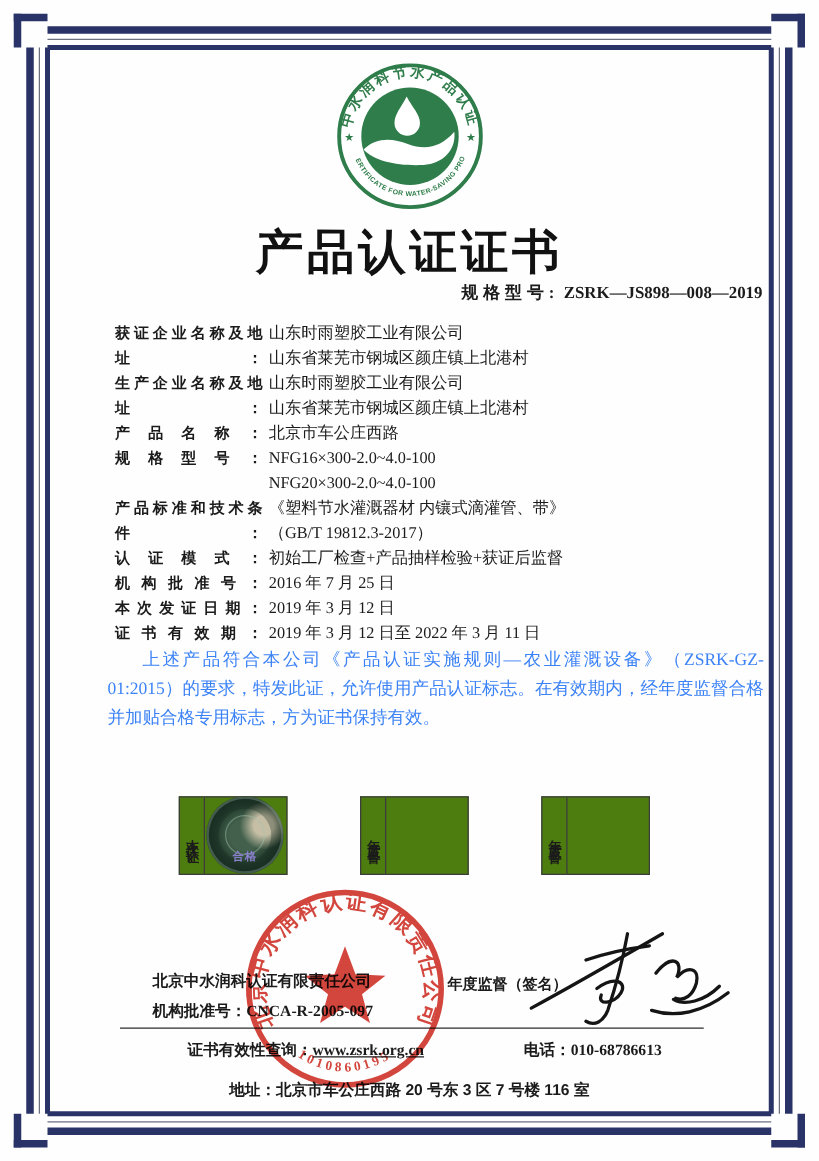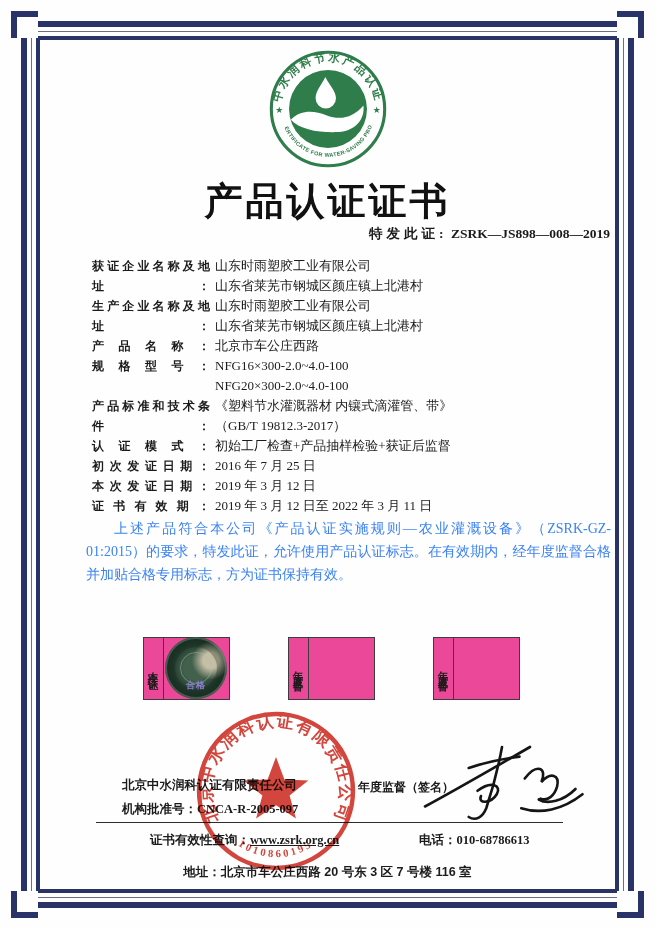--- a/index.html
+++ b/index.html
@@ -34,21 +34,21 @@
                 font-family:"Liberation Sans", sans-serif; font-size:12px;
                 text-align:justify; text-align-last:justify; }
   .field .vals { flex:1; }
 
   
   .statement { position:absolute; top:517px; left:86px; right:44px; font-size:14px;
                line-height:23px; text-indent:2em; text-align:justify; color:#3b82f6; }
 
   
   .boxes { position:absolute; top:637px; left:143px; display:flex; gap:58px; }
-  .sbox { width:87px; height:63px; border:1.5px solid #3c3c3c; display:flex; background:#ec4899; }
+  .sbox { width:87px; height:63px; border:1.5px solid #3c3c3c; display:flex; background:#4d7c0f; }
   .sbox .side { width:20px; flex:0 0 20px; border-right:1.5px solid #3c3c3c;
                 display:flex; align-items:center; justify-content:center; }
   .vlabel { writing-mode:vertical-lr; text-orientation:upright; font-size:10.5px;
             font-weight:700; letter-spacing:3px; font-family:"Liberation Sans", sans-serif; }
   .sbox .area { position:relative; flex:1; }
   .sticker { position:absolute; top:-1px; left:1px; width:62px; height:62px; border-radius:50%;
      background:
        radial-gradient(circle at 74% 38%, rgba(205,196,170,.95) 0 13%, rgba(205,196,170,0) 32%),
        radial-gradient(circle at 50% 50%, #42604c 0 28%, #223a2c 55%, #101f17 100%);
      box-shadow: inset 0 0 0 2px rgba(150,180,160,.35), inset 0 0 0 10px rgba(15,35,25,.3); }
@@ -102,21 +102,21 @@
       <textPath href="#arcBot" startOffset="50%" text-anchor="middle">ZSRK CERTIFICATE FOR WATER-SAVING PRODUCTS</textPath>
     </text>
     <text x="15" y="74" font-size="10" fill="#2e7d4a" text-anchor="middle">★</text>
     <text x="125" y="74" font-size="10" fill="#2e7d4a" text-anchor="middle">★</text>
     <path fill="#ffffff" d="M 67 34 C 72 44 79 50 79 58 A 11.5 11.5 0 1 1 56 58 C 56 50 62 44 67 34 Z"></path>
     <path fill="#ffffff" d="M 28 82 C 40 70 55 72 68 77 C 84 83 98 80 110 66 C 112 82 100 95 82 96 C 60 97 38 93 28 82 Z"></path>
   </svg>
 
   <div class="title">产品认证证书</div>
   <div class="cert-no">
-    <span class="lab">特发此证:</span>
+    <span class="lab">规格型号:</span>
     <span>ZSRK—JS898—008—2019</span>
   </div>
 
   <div class="fields">
     <div class="field">
       <span class="lbl">获证企业名称及地址：</span>
       <span class="vals">
           <span style="display:block">山东时雨塑胶工业有限公司</span>
           <span style="display:block">山东省莱芜市钢城区颜庄镇上北港村</span>
         </span>
@@ -148,21 +148,21 @@
           <span style="display:block">（GB/T 19812.3-2017）</span>
         </span>
     </div>
     <div class="field">
       <span class="lbl">认证模式：</span>
       <span class="vals">
           <span style="display:block">初始工厂检查+产品抽样检验+获证后监督</span>
         </span>
     </div>
     <div class="field">
-      <span class="lbl">初次发证日期：</span>
+      <span class="lbl">机构批准号：</span>
       <span class="vals">
           <span style="display:block">2016 年 7 月 25 日</span>
         </span>
     </div>
     <div class="field">
       <span class="lbl">本次发证日期：</span>
       <span class="vals">
           <span style="display:block">2019 年 3 月 12 日</span>
         </span>
     </div>

